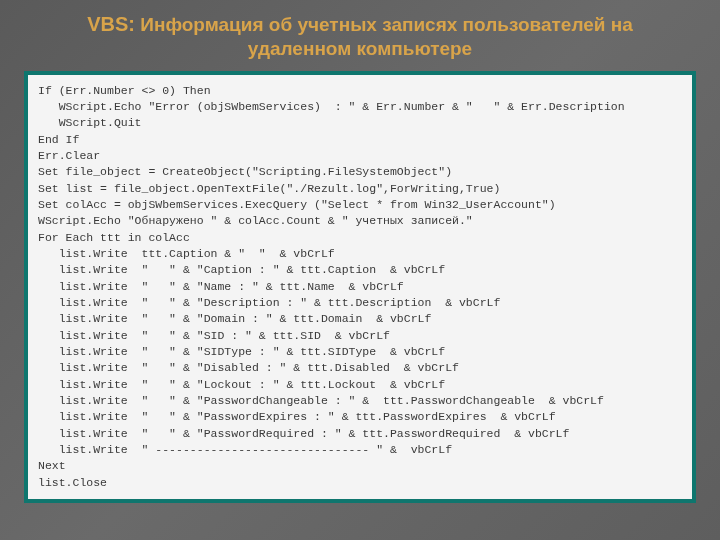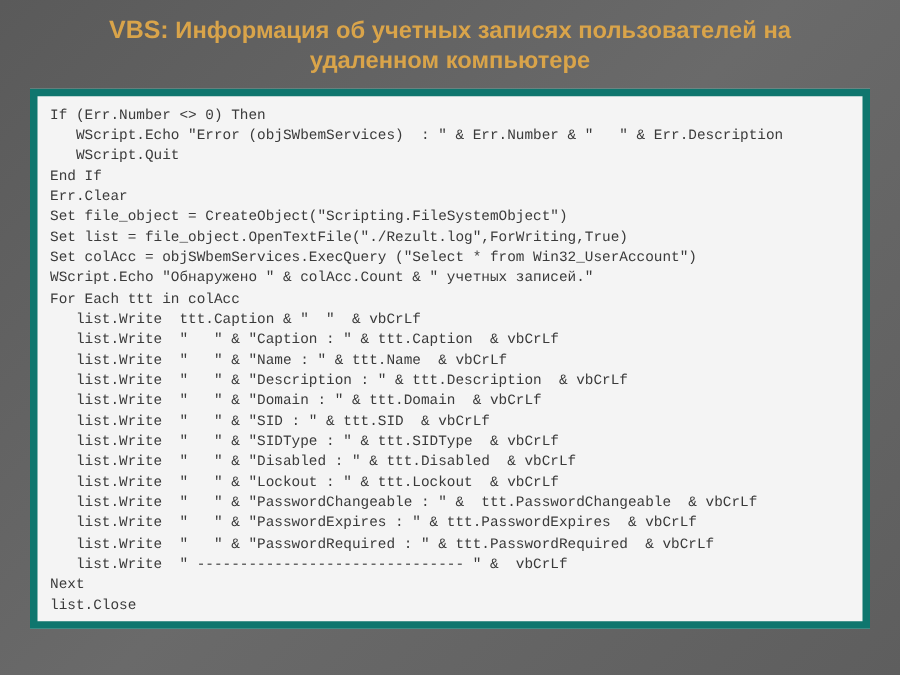--- a/index.html
+++ b/index.html
@@ -22,21 +22,21 @@
     text-align: center;
     line-height: 1.25;
     margin-bottom: 10px;
     padding: 0 10px;
   }
   .title .kw {
     font-size: 20px;
   }
   .code-box {
     background: #f4f4f4;
-    border: 6px solid #0f766e;
+    border: 4px solid #0f766e;
     padding: 8px 10px 10px 10px;
     height: 432px;
     overflow: hidden;
   }
   .code {
     font-family: "Courier New", Courier, monospace;
     font-size: 11.5px;
     line-height: 1.42;
     color: #3a3a3a;
     white-space: pre;

